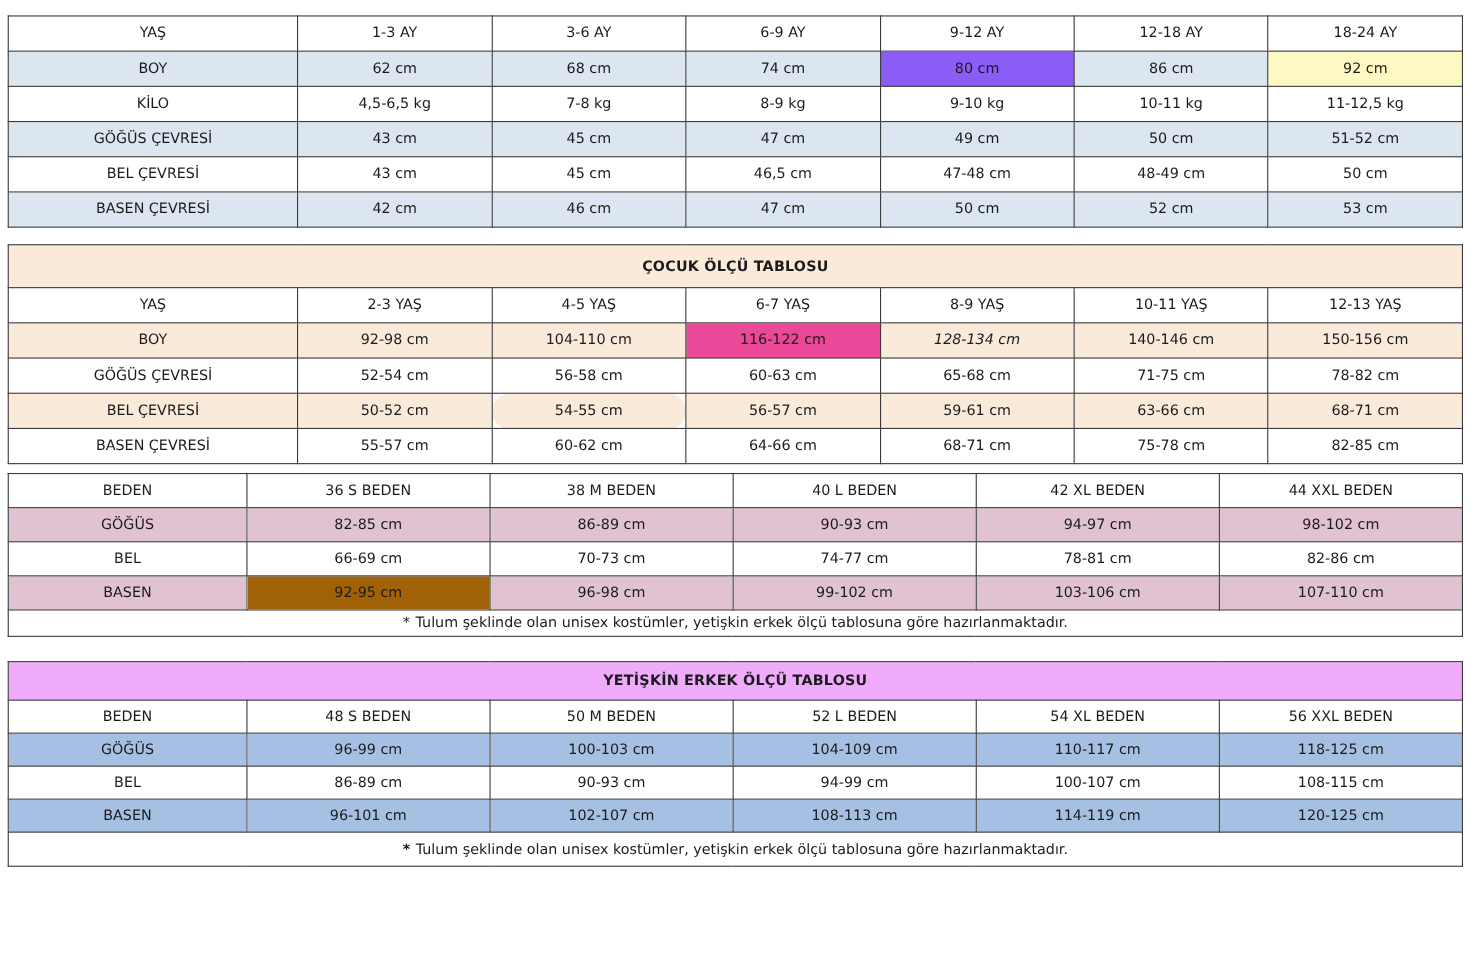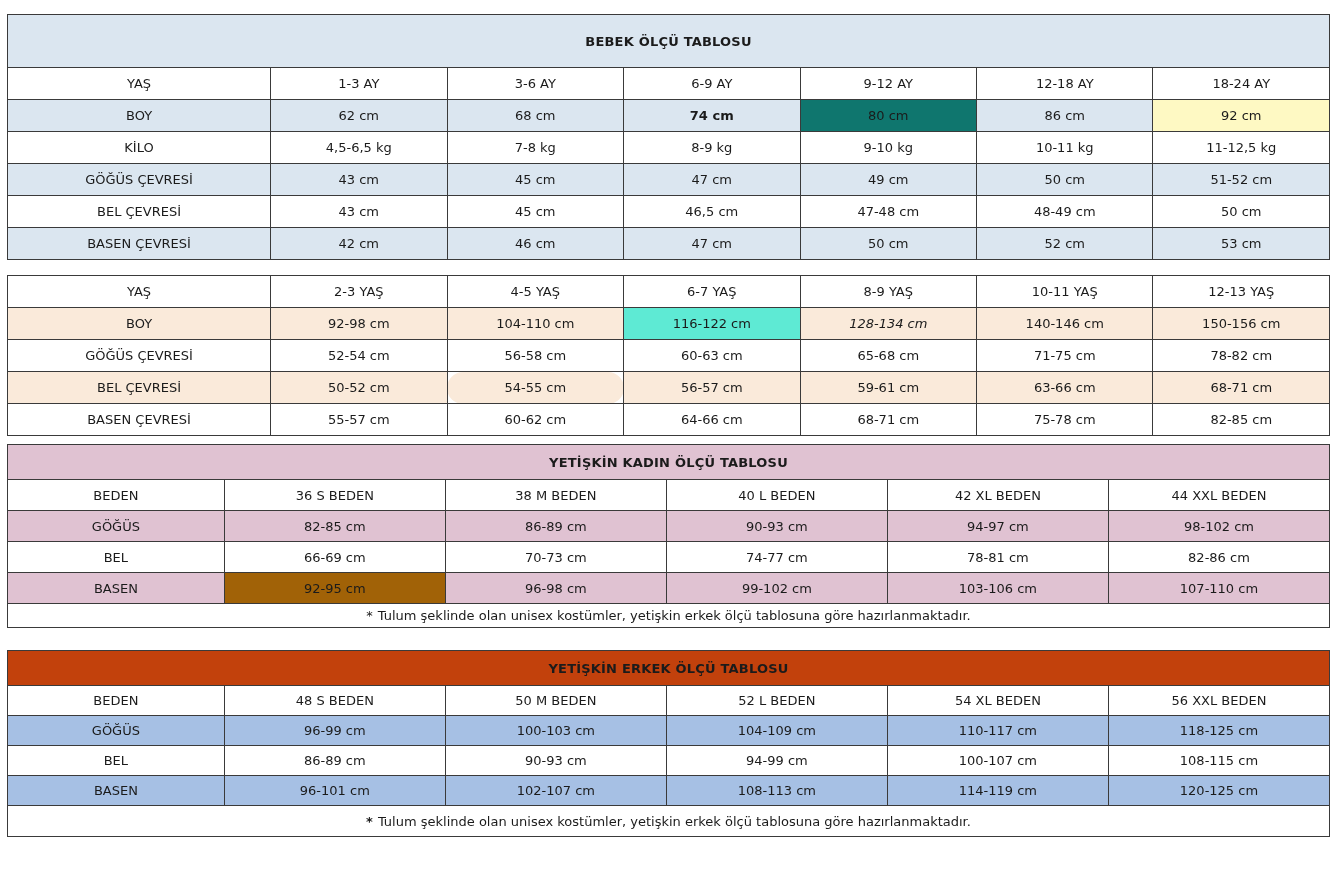--- a/index.html
+++ b/index.html
@@ -78,37 +78,34 @@
         <col style="width: 19.9%;">
         <col style="width: 13.35%;">
         <col style="width: 13.35%;">
         <col style="width: 13.35%;">
         <col style="width: 13.35%;">
         <col style="width: 13.35%;">
         <col style="width: 13.35%;">
       </colgroup>
       <tbody>
         <tr>
-          <td class="title-cell" colspan="7" style="background: rgb(219, 230, 240);">BEBEK ÖLÇÜ TABLOSU</td>
-        </tr>
-        <tr>
           <td class="label-cell">YAŞ</td>
           <td class="value-cell">1-3 AY</td>
           <td class="value-cell">3-6 AY</td>
           <td class="value-cell">6-9 AY</td>
           <td class="value-cell">9-12 AY</td>
           <td class="value-cell">12-18 AY</td>
           <td class="value-cell">18-24 AY</td>
         </tr>
         <tr>
           <td class="label-cell" style="background: rgb(219, 230, 240);">BOY</td>
           <td class="value-cell" style="background: rgb(219, 230, 240);">62 cm</td>
           <td class="value-cell" style="background: rgb(219, 230, 240);">68 cm</td>
-          <td class="value-cell" style="background: rgb(219, 230, 240); font-weight: bold;">74 cm</td>
-          <td class="value-cell" style="background: #0f766e;">80 cm</td>
+          <td class="value-cell" style="background: rgb(219, 230, 240);">74 cm</td>
+          <td class="value-cell" style="background: #8b5cf6;">80 cm</td>
           <td class="value-cell" style="background: rgb(219, 230, 240);">86 cm</td>
           <td class="value-cell" style="background: #fef9c3;">92 cm</td>
         </tr>
         <tr>
           <td class="label-cell">KİLO</td>
           <td class="value-cell">4,5-6,5 kg</td>
           <td class="value-cell">7-8 kg</td>
           <td class="value-cell">8-9 kg</td>
           <td class="value-cell">9-10 kg</td>
           <td class="value-cell">10-11 kg</td>
@@ -148,33 +145,36 @@
         <col style="width: 19.9%;">
         <col style="width: 13.35%;">
         <col style="width: 13.35%;">
         <col style="width: 13.35%;">
         <col style="width: 13.35%;">
         <col style="width: 13.35%;">
         <col style="width: 13.35%;">
       </colgroup>
       <tbody>
         <tr>
+          <td class="title-cell" colspan="7" style="background: rgb(250, 234, 218);">ÇOCUK ÖLÇÜ TABLOSU</td>
+        </tr>
+        <tr>
           <td class="label-cell">YAŞ</td>
           <td class="value-cell">2-3 YAŞ</td>
           <td class="value-cell">4-5 YAŞ</td>
           <td class="value-cell">6-7 YAŞ</td>
           <td class="value-cell">8-9 YAŞ</td>
           <td class="value-cell">10-11 YAŞ</td>
           <td class="value-cell">12-13 YAŞ</td>
         </tr>
         <tr>
           <td class="label-cell" style="background: rgb(250, 234, 218);">BOY</td>
           <td class="value-cell" style="background: rgb(250, 234, 218);">92-98 cm</td>
           <td class="value-cell" style="background: rgb(250, 234, 218);">104-110 cm</td>
-          <td class="value-cell" style="background: #5eead4;">116-122 cm</td>
+          <td class="value-cell" style="background: #ec4899;">116-122 cm</td>
           <td class="value-cell" style="background: rgb(250, 234, 218); font-style: italic;">128-134 cm</td>
           <td class="value-cell" style="background: rgb(250, 234, 218);">140-146 cm</td>
           <td class="value-cell" style="background: rgb(250, 234, 218);">150-156 cm</td>
         </tr>
         <tr>
           <td class="label-cell">GÖĞÜS ÇEVRESİ</td>
           <td class="value-cell">52-54 cm</td>
           <td class="value-cell">56-58 cm</td>
           <td class="value-cell">60-63 cm</td>
           <td class="value-cell">65-68 cm</td>
@@ -205,23 +205,20 @@
       <colgroup>
         <col style="width: 16.4%;">
         <col style="width: 16.72%;">
         <col style="width: 16.72%;">
         <col style="width: 16.72%;">
         <col style="width: 16.72%;">
         <col style="width: 16.72%;">
       </colgroup>
       <tbody>
         <tr>
-          <td class="title-cell" colspan="6" style="background: rgb(224, 194, 210);">YETİŞKİN KADIN ÖLÇÜ TABLOSU</td>
-        </tr>
-        <tr>
           <td class="label-cell">BEDEN</td>
           <td class="value-cell">36 S BEDEN</td>
           <td class="value-cell">38 M BEDEN</td>
           <td class="value-cell muted">40 L BEDEN</td>
           <td class="value-cell">42 XL BEDEN</td>
           <td class="value-cell">44 XXL BEDEN</td>
         </tr>
         <tr>
           <td class="label-cell" style="background: rgb(224, 194, 210);">GÖĞÜS</td>
           <td class="value-cell" style="background: rgb(224, 194, 210);">82-85 cm</td>
@@ -255,21 +252,21 @@
       <colgroup>
         <col style="width: 16.4%;">
         <col style="width: 16.72%;">
         <col style="width: 16.72%;">
         <col style="width: 16.72%;">
         <col style="width: 16.72%;">
         <col style="width: 16.72%;">
       </colgroup>
       <tbody>
         <tr>
-          <td class="title-cell" colspan="6" style="background: #c2410c; text-align: center;">YETİŞKİN ERKEK ÖLÇÜ TABLOSU</td>
+          <td class="title-cell" colspan="6" style="background: #f0abfc; text-align: center;">YETİŞKİN ERKEK ÖLÇÜ TABLOSU</td>
         </tr>
         <tr>
           <td class="label-cell">BEDEN</td>
           <td class="value-cell">48 S BEDEN</td>
           <td class="value-cell">50 M BEDEN</td>
           <td class="value-cell">52 L BEDEN</td>
           <td class="value-cell">54 XL BEDEN</td>
           <td class="value-cell">56 XXL BEDEN</td>
         </tr>
         <tr>

